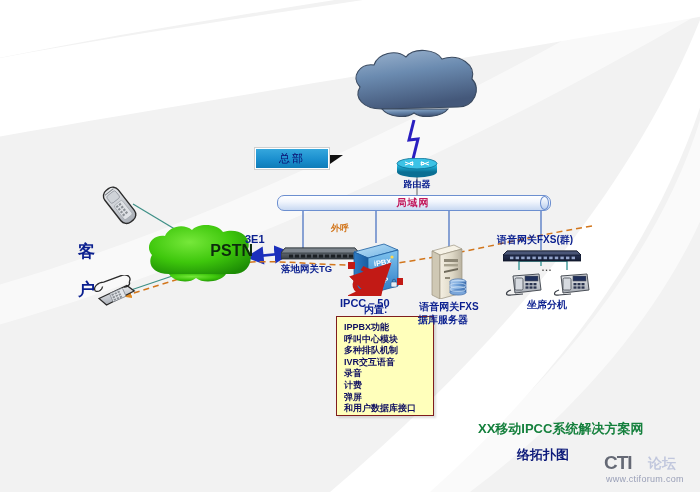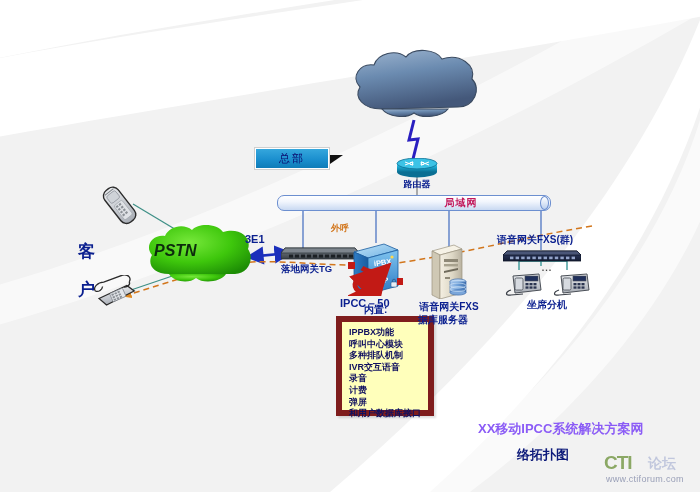--- a/index.html
+++ b/index.html
@@ -25,22 +25,22 @@
 
   
   #internet-cloud{position:absolute;left:348px;top:47px;width:135px;height:75px;}
   #internet-cloud .ctxt{
     position:absolute;left:0;top:25px;width:135px;text-align:center;
     font-size:17px;font-weight:bold;color:#1a1a1a;letter-spacing:1px;
   }
   
   #pstn-cloud{position:absolute;left:143px;top:222px;width:110px;height:64px;}
   #pstn-cloud .ctxt{
-    position:absolute;left:11px;top:20px;width:110px;text-align:left;
-    font-size:16px;font-weight:bold;color:#0d2b0d;font-style:italic;
+    position:absolute;left:0;top:20px;width:110px;text-align:right;
+    font-size:16px;font-weight:bold;color:#0d2b0d;
   }
 
   
   #hq-banner{
     position:absolute;left:255px;top:148px;width:72px;height:19px;
     background:linear-gradient(180deg,#35a7dd 0%,#1b8fce 55%,#0f7cb8 100%);
     border:1px solid #ffffff;
     box-shadow:0 0 0 1px #cfcfcf;
     color:#0a0a6e;font-size:11px;font-weight:normal;
     display:flex;align-items:center;justify-content:center;
@@ -59,21 +59,21 @@
     border:1px solid #6c8fd0;border-radius:7px;
     background:linear-gradient(180deg,#ffffff 0%,#f2f6fd 40%,#c9d9f2 100%);
   }
   #lan-bar .endcap{
     position:absolute;right:1px;top:0px;width:7px;height:12px;
     border:1px solid #6c8fd0;border-radius:50%;
     background:linear-gradient(180deg,#ffffff,#bcd0ee);
   }
   #lan-label{
     position:absolute;left:277px;top:196px;width:272px;text-align:center;
-    font-size:10px;font-weight:bold;color:#c2185b;letter-spacing:1px;padding-left:48px;
+    font-size:10px;font-weight:bold;color:#c2185b;letter-spacing:1px;
   }
 
   
   .dev{position:absolute;}
   .devlabel{position:absolute;white-space:nowrap;font-weight:bold;color:#0a1f8f;}
 
   
   #router{left:396px;top:158px;width:42px;height:20px;}
 
   
@@ -96,48 +96,48 @@
     font-size:9px;font-weight:bold;color:#444;letter-spacing:1px;
   }
 
   
   #mobile{left:100px;top:183px;width:40px;height:44px;}
   #deskphone{left:92px;top:275px;width:46px;height:34px;}
 
   
   #feature-box{
     position:absolute;left:336px;top:316px;width:98px;height:100px;
-    background:#ffffbb;border:6px solid #7f1d1d;
+    background:#ffffbb;border:1px solid #7f1d1d;
     box-shadow:2px 2px 2px rgba(0,0,0,.13);
     padding:5px 0 0 7px;box-sizing:border-box;
   }
   #feature-box div{
     font-size:9px;font-weight:bold;color:#101060;
     line-height:11.6px;white-space:nowrap;
   }
   #builtin-label{
     position:absolute;left:332px;top:303px;font-size:10px;
     font-weight:bold;color:#0a1f8f;padding-left:32px;
   }
 
   
   #title-1{
     position:absolute;left:478px;top:420px;font-size:13px;
-    font-weight:bold;color:#8b5cf6;white-space:nowrap;letter-spacing:0px;text-align:right;
+    font-weight:bold;color:#15803d;white-space:nowrap;letter-spacing:0px;text-align:right;
   }
   #title-2{
     position:absolute;left:517px;top:446px;font-size:13px;
     font-weight:bold;color:#0d1a7a;white-space:nowrap;
   }
 
   
   #wm{position:absolute;left:604px;top:452px;width:94px;height:36px;}
   #wm .cti{
     position:absolute;left:0;top:0;font-size:19px;font-weight:bold;
-    color:#4d7c0f;letter-spacing:-1px;opacity:.62;
+    color:#0f172a;letter-spacing:-1px;opacity:.62;
   }
   #wm .zh{
     position:absolute;left:44px;top:3px;font-size:14px;font-weight:bold;
     color:#b9c0da;opacity:.85;
   }
   #wm .url{
     position:absolute;left:2px;top:22px;font-size:9px;
     color:#9aa0b8;letter-spacing:.3px;
   }
 </style>

